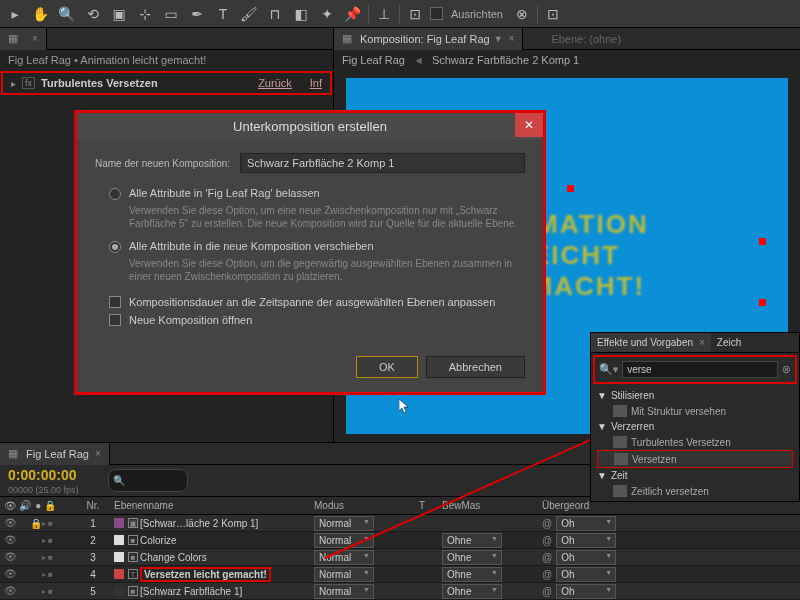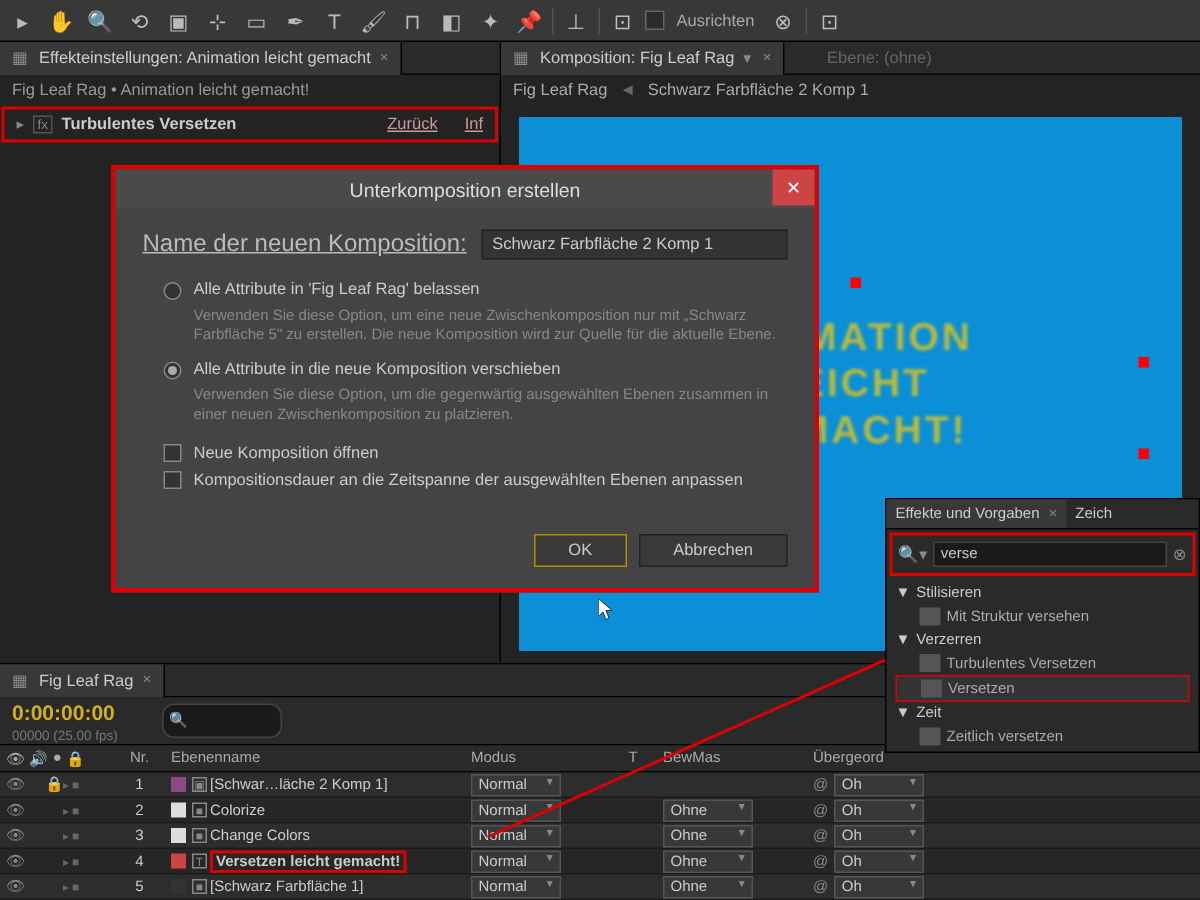--- a/index.html
+++ b/index.html
@@ -27,21 +27,21 @@
 .breadcrumb { padding: 4px 8px; background: #232323; display: flex; align-items: center; gap: 8px; color: #aaa; font-size: 11px; }
 .breadcrumb-sep { color: #666; }
 .viewport { position: absolute; top: 50px; left: 12px; right: 12px; bottom: 8px; background: #0b8fd6; }
 .viewport-text { position: absolute; top: 50%; left: 50%; transform: translate(-50%, -50%); font-size: 26px; color: #fc0; font-weight: bold; text-align: center; line-height: 1.2; letter-spacing: 2px; filter: blur(1px); opacity: 0.7; }
 .handle { width: 7px; height: 7px; background: #f00; position: absolute; }
 .dialog-overlay { position: absolute; top: 110px; left: 74px; width: 472px; background: #444; border: 3px solid #d00; z-index: 100; }
 .dialog-title-bar { height: 26px; background: #4a4a4a; display: flex; align-items: center; justify-content: center; position: relative; color: #ddd; font-size: 13px; }
 .dialog-close { position: absolute; right: 0; top: 0; width: 28px; height: 24px; background: #c44; color: #fff; display: flex; align-items: center; justify-content: center; font-size: 12px; cursor: pointer; }
 .dialog-body { padding: 14px 18px; background: #444; }
 .field-row { display: flex; align-items: center; gap: 10px; margin-bottom: 14px; }
-.field-label { color: #bbb; font-size: 16px; white-space: nowrap; text-decoration: underline; }
+.field-label { color: #bbb; font-size: 10px; white-space: nowrap; }
 .field-input { flex: 1; background: #333; border: 1px solid #222; color: #ccc; padding: 3px 6px; font-size: 11px; }
 .radio-group { margin: 8px 0 13px 14px; }
 .radio-row { display: flex; align-items: flex-start; gap: 8px; margin-bottom: 4px; }
 .radio { width: 12px; height: 12px; border-radius: 50%; border: 1px solid #888; background: #333; margin-top: 1px; position: relative; flex-shrink: 0; }
 .radio.checked::after { content: ''; position: absolute; width: 6px; height: 6px; border-radius: 50%; background: #aaa; top: 2px; left: 2px; }
 .radio-label { color: #ccc; font-size: 11px; }
 .radio-desc { color: #888; font-size: 10px; margin-left: 20px; margin-bottom: 10px; line-height: 1.3; }
 .check-row { display: flex; align-items: center; gap: 8px; margin: 6px 0 6px 14px; }
 .check { width: 12px; height: 12px; border: 1px solid #888; background: #333; flex-shrink: 0; }
 .check-label { color: #ccc; font-size: 11px; }
@@ -118,21 +118,20 @@
   <div class="tool-sep"></div>
   <div class="tool-icon">⊡</div>
 </div>
 
 <div class="main-area">
 
   <div class="left-panel">
     <div class="panel-tab-row">
       <div class="panel-tab">
         <span class="panel-tab-icon">▦</span>
-        <span>Effekteinstellungen: Animation leicht gemacht</span>
         <span class="close-x">×</span>
       </div>
     </div>
     <div class="effect-header">Fig Leaf Rag • Animation leicht gemacht!</div>
     <div class="effect-row highlight-red" style="border-width:2px; margin:1px;">
       <span class="twisty">▸</span>
       <span class="fx">fx</span>
       <span class="effect-name">Turbulentes Versetzen</span>
       <span style="flex:1"></span>
       <a class="effect-link">Zurück</a>
@@ -186,25 +185,25 @@
       </div>
       <div class="radio-desc">Verwenden Sie diese Option, um eine neue Zwischenkomposition nur mit „Schwarz Farbfläche 5" zu erstellen. Die neue Komposition wird zur Quelle für die aktuelle Ebene.</div>
       <div class="radio-row">
         <div class="radio checked"></div>
         <span class="radio-label">Alle Attribute in die neue Komposition verschieben</span>
       </div>
       <div class="radio-desc">Verwenden Sie diese Option, um die gegenwärtig ausgewählten Ebenen zusammen in einer neuen Zwischenkomposition zu platzieren.</div>
     </div>
     <div class="check-row">
       <div class="check"></div>
-      <span class="check-label">Neue Komposition öffnen</span>
+      <span class="check-label">Kompositionsdauer an die Zeitspanne der ausgewählten Ebenen anpassen</span>
     </div>
     <div class="check-row">
       <div class="check"></div>
-      <span class="check-label">Kompositionsdauer an die Zeitspanne der ausgewählten Ebenen anpassen</span>
+      <span class="check-label">Neue Komposition öffnen</span>
     </div>
   </div>
   <div class="dialog-buttons">
     <button class="dlg-btn primary">OK</button>
     <button class="dlg-btn">Abbrechen</button>
   </div>
   <svg class="cursor-arrow" style="top:286px;left:322px" viewBox="0 0 12 16">
       <path d="M0 0 L0 12 L3 9 L5 14 L7 13 L5 8 L9 8 Z" fill="#fff" stroke="#000" stroke-width="0.5"></path>
     </svg>
 </div>

